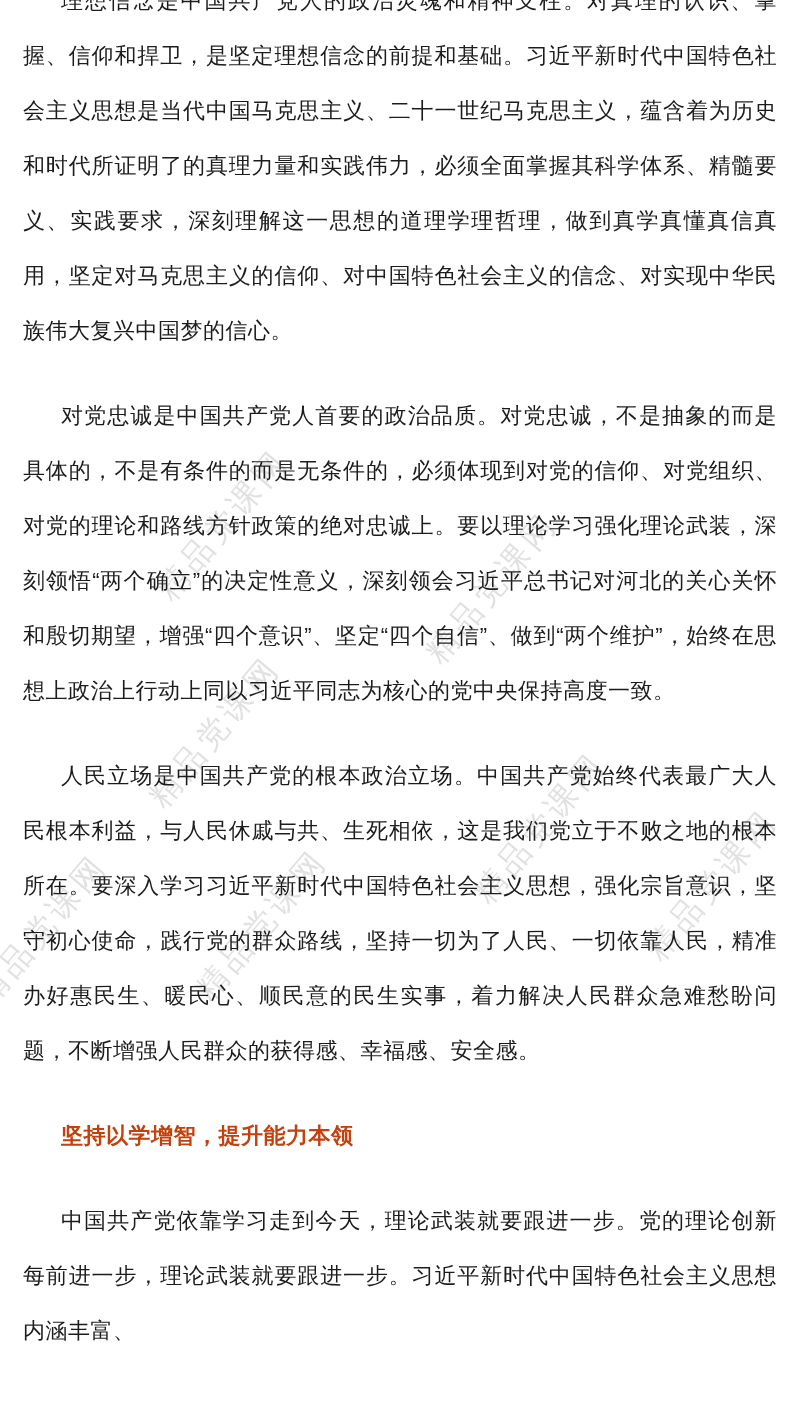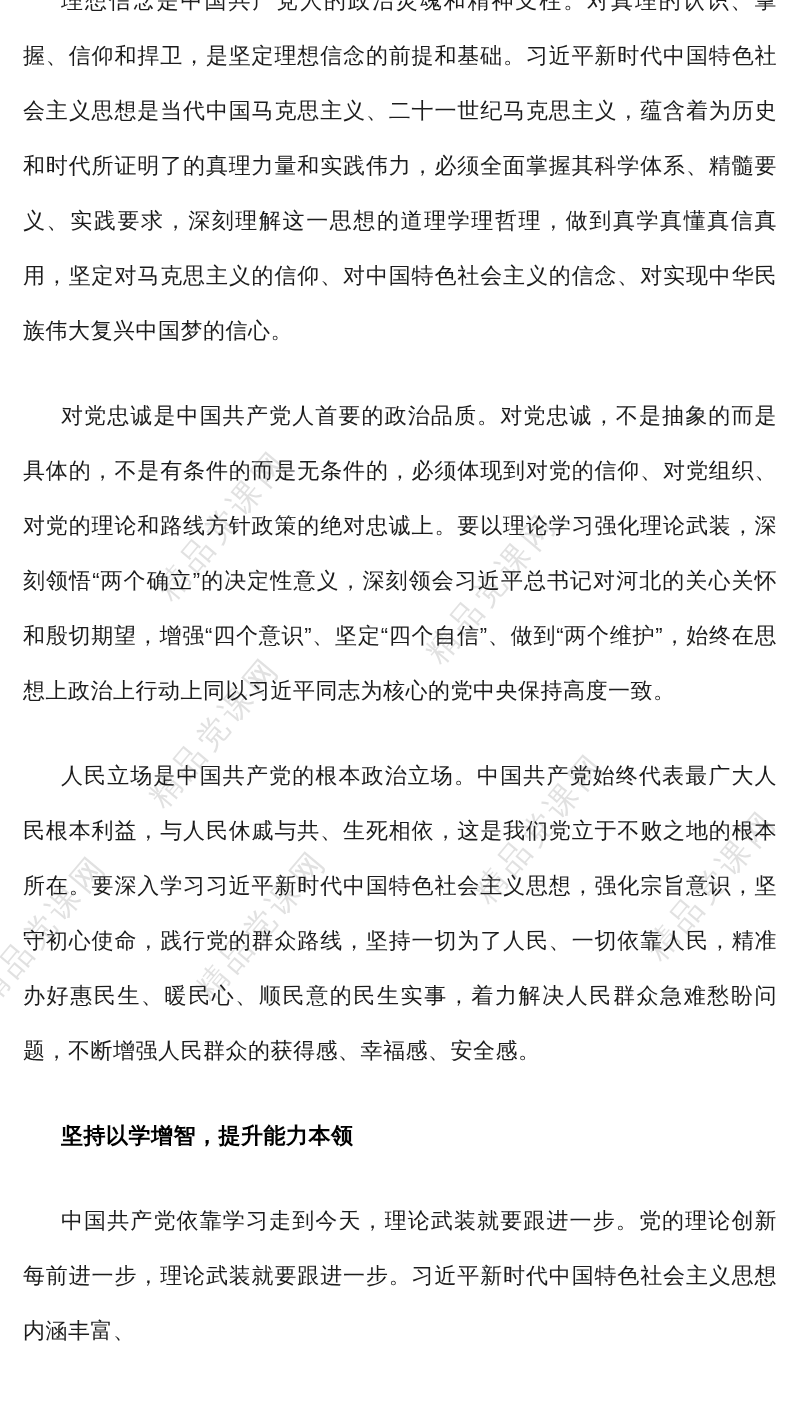--- a/index.html
+++ b/index.html
@@ -61,21 +61,21 @@
     margin: 0 0 30px 0;
     font-weight: 400;
     letter-spacing: 0.5px;
   }
   .heading {
     font-size: 22px;
     line-height: 55px;
     font-weight: 700;
     text-indent: 38px;
     margin: 0 0 30px 0;
-    color: #000000;
+    color: #c2410c;
     letter-spacing: 0.5px;
   }
   
   .preview-footer {
     position: relative;
     z-index: 2;
     margin-top: 62px;
     width: 100%;
     text-align: center;
     font-family: "Liberation Serif", "DejaVu Serif", serif;

